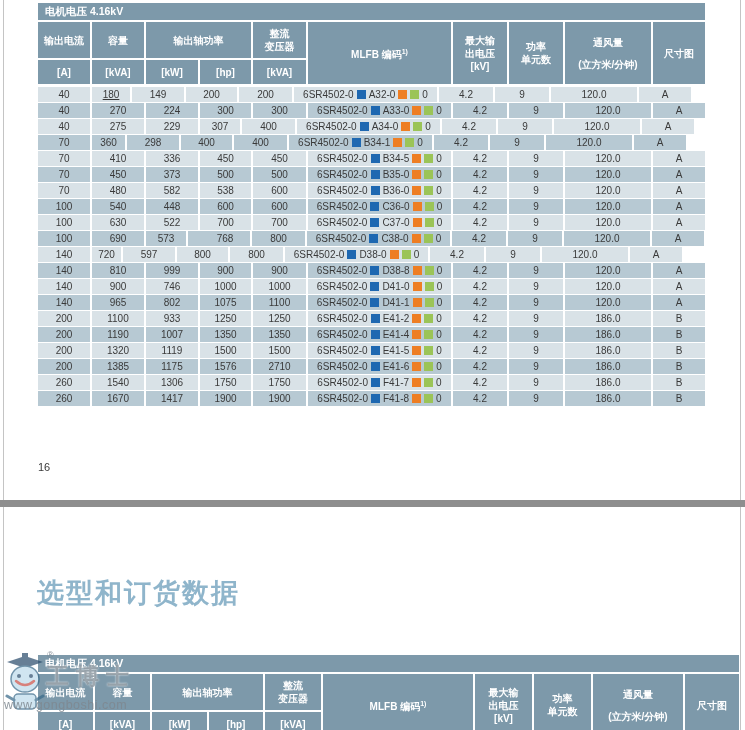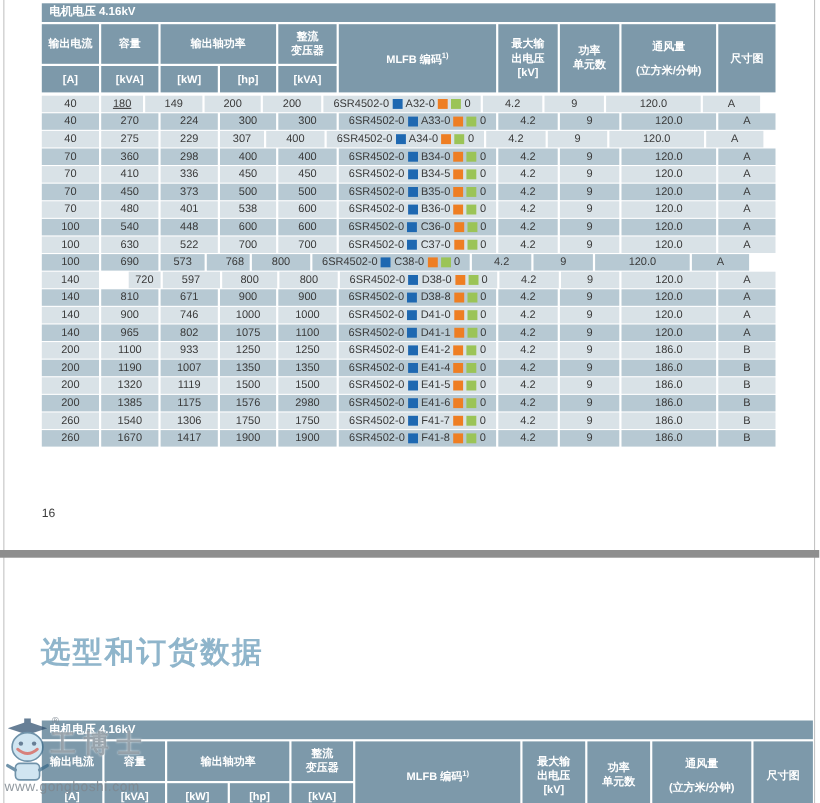--- a/index.html
+++ b/index.html
@@ -40,21 +40,21 @@
   .heading{position:absolute;left:37px;top:575px;font-size:27px;letter-spacing:2px;
            color:#8fb5cb;font-weight:bold;}
 
   .watermark{position:absolute;left:0;top:648px;width:175px;height:82px;z-index:5;pointer-events:none;}
   .wm-brand{position:absolute;left:46px;top:13px;font-size:23px;font-weight:bold;
             letter-spacing:7px;color:rgba(128,140,150,0.75);
             text-shadow:0 0 2px rgba(255,255,255,0.9);}
   .wm-reg{position:absolute;left:47px;top:2px;font-size:9px;color:rgba(120,130,140,0.8);}
   .wm-slogan{position:absolute;left:28px;top:40px;font-size:13px;letter-spacing:6px;
              color:rgba(201,84,72,0.55);}
-  .wm-url{position:absolute;left:4px;top:60px;font-size:12.5px;
+  .wm-url{position:absolute;left:4px;top:50px;font-size:12.5px;
           color:rgba(126,135,143,0.85);letter-spacing:0.5px;}
   .wm-mascot{position:absolute;left:2px;top:5px;opacity:0.72;}
 </style>
 </head>
 <body>
 
 <div class="page-border left"></div>
 <div class="page-border right"></div>
 
 <div class="dtable" style="left:38px;top:3px;width:667px;">
@@ -155,28 +155,28 @@
           <span class="sq green"></span>
           <span>0</span>
         </div>
         <div class="tcell" style="width: 54px;">4.2</div>
         <div class="tcell" style="width: 54px;">9</div>
         <div class="tcell" style="width: 86px;">120.0</div>
         <div class="tcell" style="width: 52px;">A</div>
       </div>
       <div class="trow dark">
         <div class="tcell" style="width: 52px;">70</div>
-        <div class="tcell" style="width: 52px;">360</div>
+        <div class="tcell" style="width: 33px;">360</div>
         <div class="tcell" style="width: 52px;">298</div>
         <div class="tcell" style="width: 51px;">400</div>
         <div class="tcell" style="width: 53px;">400</div>
         <div class="tcell mlfb" style="width: 143px;">
           <span>6SR4502-0</span>
           <span class="sq blue"></span>
-          <span>B34-0</span>
+          <span>B34-1</span>
           <span class="sq orange"></span>
           <span class="sq green"></span>
           <span>0</span>
         </div>
         <div class="tcell" style="width: 54px;">4.2</div>
         <div class="tcell" style="width: 54px;">9</div>
         <div class="tcell" style="width: 86px;">120.0</div>
         <div class="tcell" style="width: 52px;">A</div>
       </div>
       <div class="trow light">
@@ -213,21 +213,21 @@
           <span>0</span>
         </div>
         <div class="tcell" style="width: 54px;">4.2</div>
         <div class="tcell" style="width: 54px;">9</div>
         <div class="tcell" style="width: 86px;">120.0</div>
         <div class="tcell" style="width: 52px;">A</div>
       </div>
       <div class="trow light">
         <div class="tcell" style="width: 52px;">70</div>
         <div class="tcell" style="width: 52px;">480</div>
-        <div class="tcell" style="width: 52px;">401</div>
+        <div class="tcell" style="width: 52px;">582</div>
         <div class="tcell" style="width: 51px; text-align: center;">538</div>
         <div class="tcell" style="width: 53px;">600</div>
         <div class="tcell mlfb" style="width: 143px;">
           <span>6SR4502-0</span>
           <span class="sq blue"></span>
           <span>B36-0</span>
           <span class="sq orange"></span>
           <span class="sq green"></span>
           <span>0</span>
         </div>
@@ -271,58 +271,58 @@
         </div>
         <div class="tcell" style="width: 54px;">4.2</div>
         <div class="tcell" style="width: 54px;">9</div>
         <div class="tcell" style="width: 86px;">120.0</div>
         <div class="tcell" style="width: 52px;">A</div>
       </div>
       <div class="trow dark">
         <div class="tcell" style="width: 52px;">100</div>
         <div class="tcell" style="width: 52px;">690</div>
         <div class="tcell" style="width: 40px;">573</div>
-        <div class="tcell" style="width: 39px; padding-left: 12px;">768</div>
+        <div class="tcell" style="width: 62px; padding-left: 12px;">768</div>
         <div class="tcell" style="width: 53px;">800</div>
         <div class="tcell mlfb" style="width: 143px;">
           <span>6SR4502-0</span>
           <span class="sq blue"></span>
           <span>C38-0</span>
           <span class="sq orange"></span>
           <span class="sq green"></span>
           <span>0</span>
         </div>
         <div class="tcell" style="width: 54px;">4.2</div>
         <div class="tcell" style="width: 54px;">9</div>
         <div class="tcell" style="width: 86px;">120.0</div>
         <div class="tcell" style="width: 52px;">A</div>
       </div>
       <div class="trow light">
         <div class="tcell" style="width: 52px;">140</div>
-        <div class="tcell" style="width: 29px; margin-left: 25px;">720</div>
+        <div class="tcell" style="width: 29px;">720</div>
         <div class="tcell" style="width: 52px;">597</div>
         <div class="tcell" style="width: 51px;">800</div>
         <div class="tcell" style="width: 53px;">800</div>
         <div class="tcell mlfb" style="width: 143px;">
           <span>6SR4502-0</span>
           <span class="sq blue"></span>
           <span>D38-0</span>
           <span class="sq orange"></span>
           <span class="sq green"></span>
           <span>0</span>
         </div>
         <div class="tcell" style="width: 54px;">4.2</div>
         <div class="tcell" style="width: 54px;">9</div>
         <div class="tcell" style="width: 86px;">120.0</div>
         <div class="tcell" style="width: 52px;">A</div>
       </div>
       <div class="trow dark">
         <div class="tcell" style="width: 52px;">140</div>
         <div class="tcell" style="width: 52px;">810</div>
-        <div class="tcell" style="width: 52px;">671</div>
+        <div class="tcell" style="width: 52px;">999</div>
         <div class="tcell" style="width: 51px;">900</div>
         <div class="tcell" style="width: 53px;">900</div>
         <div class="tcell mlfb" style="width: 143px;">
           <span>6SR4502-0</span>
           <span class="sq blue"></span>
           <span>D38-8</span>
           <span class="sq orange"></span>
           <span class="sq green"></span>
           <span>0</span>
         </div>
@@ -424,21 +424,21 @@
         <div class="tcell" style="width: 54px;">4.2</div>
         <div class="tcell" style="width: 54px;">9</div>
         <div class="tcell" style="width: 86px;">186.0</div>
         <div class="tcell" style="width: 52px;">B</div>
       </div>
       <div class="trow dark">
         <div class="tcell" style="width: 52px;">200</div>
         <div class="tcell" style="width: 52px;">1385</div>
         <div class="tcell" style="width: 52px;">1175</div>
         <div class="tcell" style="width: 51px;">1576</div>
-        <div class="tcell" style="width: 53px;">2980</div>
+        <div class="tcell" style="width: 53px;">2710</div>
         <div class="tcell mlfb" style="width: 143px;">
           <span>6SR4502-0</span>
           <span class="sq blue"></span>
           <span>E41-6</span>
           <span class="sq orange"></span>
           <span class="sq green"></span>
           <span>0</span>
         </div>
         <div class="tcell" style="width: 54px;">4.2</div>
         <div class="tcell" style="width: 54px;">9</div>

